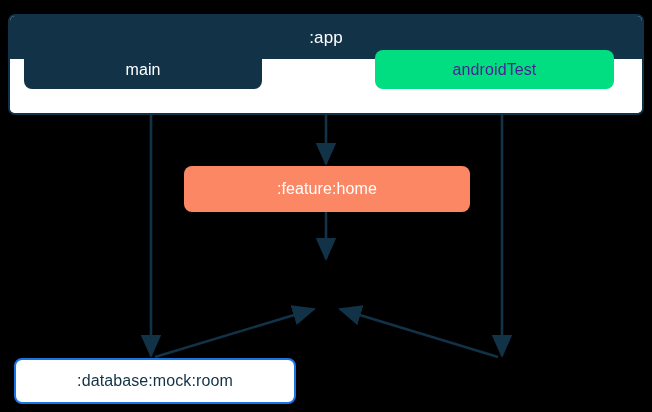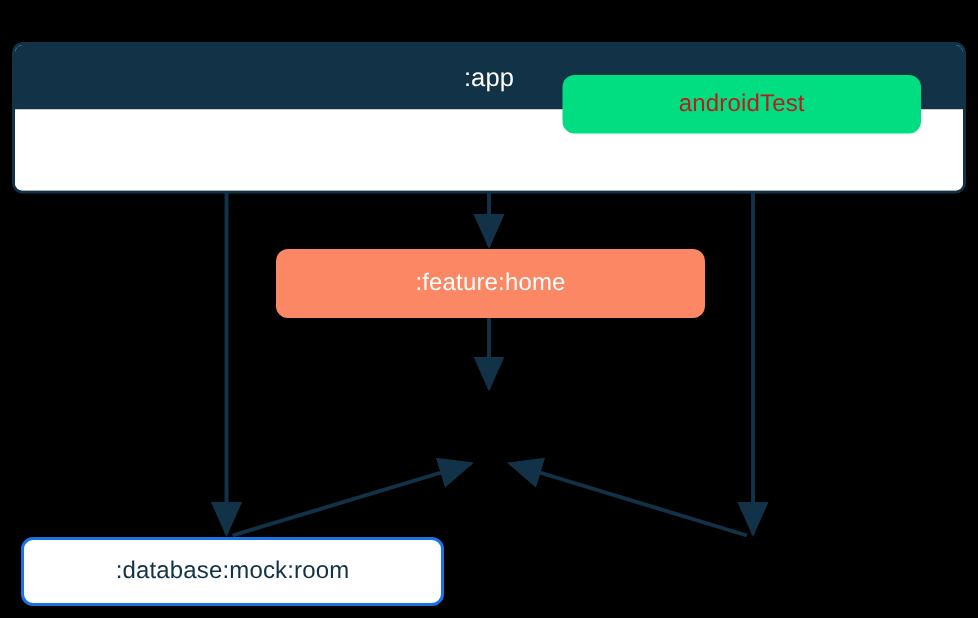--- a/index.html
+++ b/index.html
@@ -38,21 +38,20 @@
   #app-container {
     left: 8px;
     top: 14px;
     width: 636px;
     height: 101px;
     background: #ffffff;
     border: 2px solid #123247;
     border-radius: 7px;
     display: block;
     overflow: hidden;
-    margin-top: 14px;
   }
   #app-header {
     position: absolute;
     left: 0;
     top: 0;
     width: 100%;
     height: 43px;
     background: #123247;
     color: #ffffff;
     display: flex;
@@ -79,21 +78,21 @@
     color: #ffffff;
     border-radius: 8px;
     font-size: 16px;
   }
   #node-androidtest {
     left: 375px;
     top: 50px;
     width: 239px;
     height: 39px;
     background: #01de81;
-    color: #b91c1c;
+    color: #4c1d95;
     border-radius: 8px;
     font-size: 16px;
   }
 
   
   #node-feature-home {
     left: 184px;
     top: 166px;
     width: 286px;
     height: 46px;
@@ -158,20 +157,21 @@
     <line x1="155" y1="357" x2="314" y2="309" stroke="#123247" stroke-width="2.6" marker-end="url(#ah)"></line>
 
     <line x1="498" y1="357" x2="340" y2="309" stroke="#123247" stroke-width="2.6" marker-end="url(#ah)"></line>
   </svg>
 
   <div class="node" id="app-container">
     <div id="app-header">:app</div>
     <div id="app-body"></div>
   </div>
 
+  <div class="node" id="node-main">main</div>
 
   <div class="node" id="node-androidtest">androidTest</div>
 
   <div class="node" id="node-feature-home">:feature:home</div>
 
 
   <div class="node" id="node-database-impl-room">:database:mock:room</div>
 
 
 </div>

